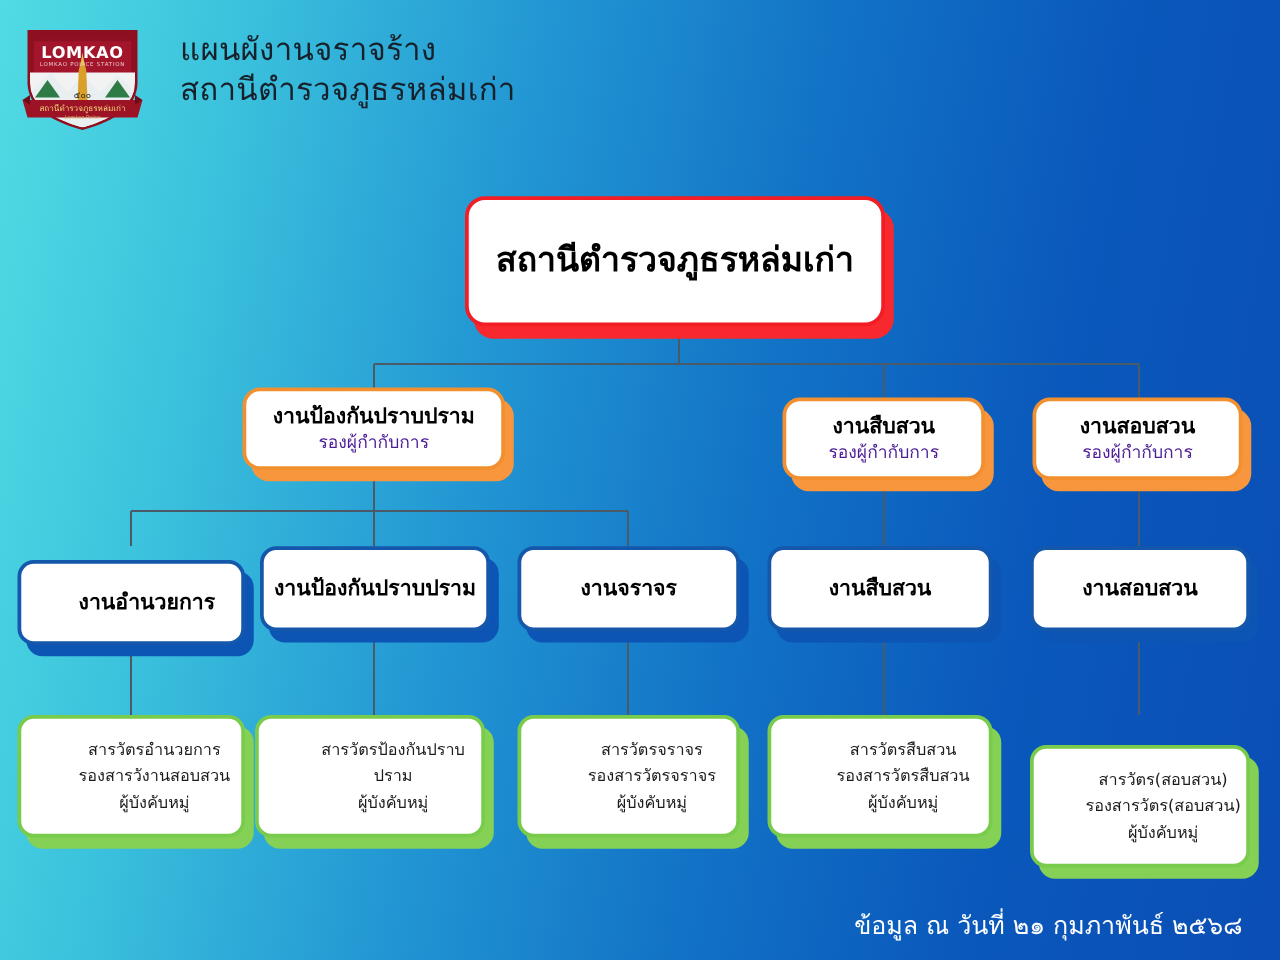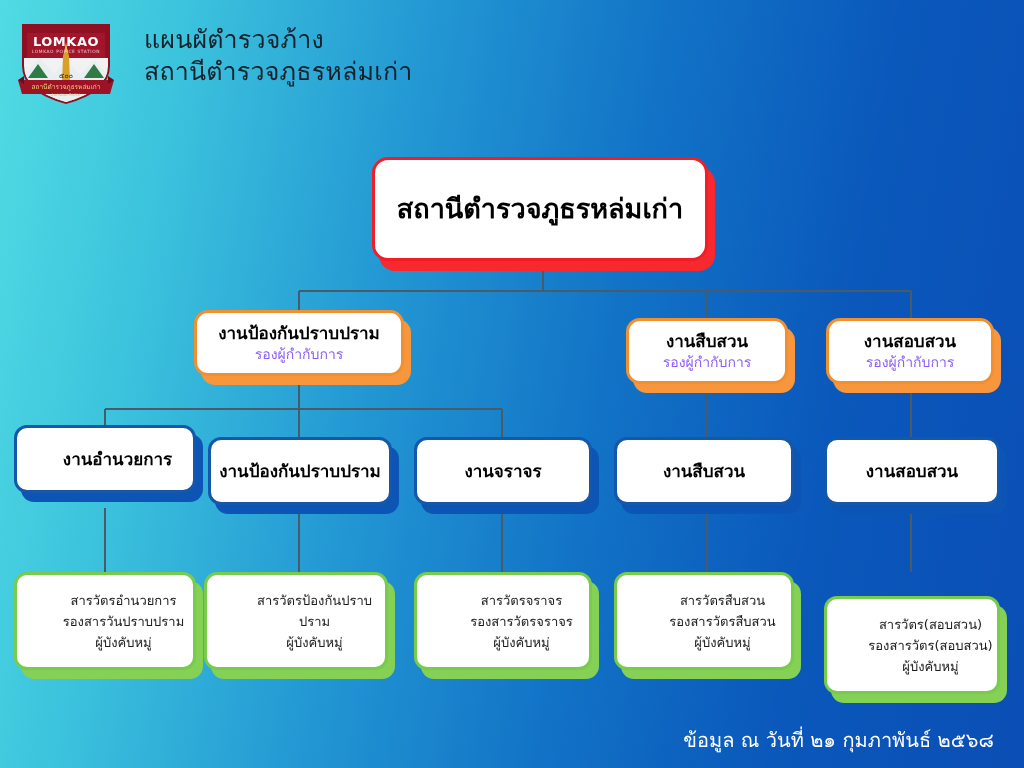--- a/index.html
+++ b/index.html
@@ -60,21 +60,21 @@
     align-items: center;
     justify-content: center;
     text-align: center;
     z-index: 5;
   }
   .node .ttl {
     font-weight: bold;
     color: #000000;
   }
   .node .sub {
-    color: #8b5cf6;
+    color: #4c1d95;
   }
   .node .ln {
     color: #1b1b1b;
   }
 
   
   .node-root {
     border: 3px solid #f21d25;
     border-radius: 16px;
     box-shadow: 7px 10px 0 0 #f8282f;
@@ -150,21 +150,21 @@
         <text x="52" y="30" font-family="'DejaVu Sans',sans-serif" font-size="13" font-weight="bold" fill="#ffffff" text-anchor="middle" letter-spacing="0.5">LOMKAO</text>
         <text x="52" y="37" font-family="'DejaVu Sans',sans-serif" font-size="4.4" fill="#e8c9ce" text-anchor="middle" letter-spacing="0.6">LOMKAO POLICE STATION</text>
         <path d="M4 64 L100 64 L96 78 L8 78 Z" fill="#9d1326"></path>
         <path d="M4 64 L10 60 L10 68 Z" fill="#6e0c18"></path>
         <path d="M100 64 L94 60 L94 68 Z" fill="#6e0c18"></path>
         <text x="52" y="73" font-family="'DejaVu Sans',sans-serif" font-size="6.5" fill="#f5d77a" text-anchor="middle">สถานีตำรวจภูธรหล่มเก่า</text>
         <text x="52" y="79.5" font-family="'DejaVu Sans',sans-serif" font-size="4" fill="#e3b66a" text-anchor="middle" font-style="italic">Lomkao Police</text>
       </svg>
     </div>
 
-    <div id="header-title"><span>แผนผัตำรวจภ้าง</span><br><span>สถานีตำรวจภูธรหล่มเก่า</span></div>
+    <div id="header-title"><span>แผนผังานจราจร้าง</span><br><span>สถานีตำรวจภูธรหล่มเก่า</span></div>
   </div>
 
   <svg id="connectors" viewBox="0 0 1024 768" xmlns="http://www.w3.org/2000/svg">
     <g stroke="#4a5a66" stroke-width="1.6" fill="none" shape-rendering="crispEdges">
 
       <path d="M543 264 L543 291"></path>
 
       <path d="M299 291 L911 291"></path>
 
       <path d="M299 291 L299 310"></path>
@@ -200,21 +200,21 @@
   <div class="node node-l2" style="left:626px; top:318px; width:162px; height:66px;">
     <div class="ttl">งานสืบสวน</div>
     <div class="sub">รองผู้กำกับการ</div>
   </div>
 
   <div class="node node-l2" style="left:826px; top:318px; width:168px; height:66px;">
     <div class="ttl">งานสอบสวน</div>
     <div class="sub">รองผู้กำกับการ</div>
   </div>
 
-  <div class="node node-l3" style="left:14px; top:425px; width:182px; height:68px;padding-left:25px;">
+  <div class="node node-l3" style="left:14px; top:448px; width:182px; height:68px;padding-left:25px;">
     <div class="ttl">งานอำนวยการ</div>
   </div>
 
   <div class="node node-l3" style="left:208px; top:437px; width:184px; height:68px;">
     <div class="ttl">งานป้องกันปราบปราม</div>
   </div>
 
   <div class="node node-l3" style="left:414px; top:437px; width:178px; height:68px;">
     <div class="ttl">งานจราจร</div>
   </div>
@@ -222,21 +222,21 @@
   <div class="node node-l3" style="left:614px; top:437px; width:180px; height:68px;">
     <div class="ttl">งานสืบสวน</div>
   </div>
 
   <div class="node node-l3" style="left:824px; top:437px; width:176px; height:68px;">
     <div class="ttl">งานสอบสวน</div>
   </div>
 
   <div class="node node-l4" style="left:14px; top:572px; width:182px; height:98px;">
     <div class="ln">สารวัตรอำนวยการ</div>
-    <div class="ln">รองสารวันปราบปราม</div>
+    <div class="ln">รองสารวังานสอบสวน</div>
     <div class="ln">ผู้บังคับหมู่</div>
   </div>
 
   <div class="node node-l4" style="left:204px; top:572px; width:184px; height:98px;">
     <div class="ln">สารวัตรป้องกันปราบปราม</div>
     <div class="ln">ผู้บังคับหมู่</div>
   </div>
 
   <div class="node node-l4" style="left:414px; top:572px; width:178px; height:98px;">
     <div class="ln">สารวัตรจราจร</div>

